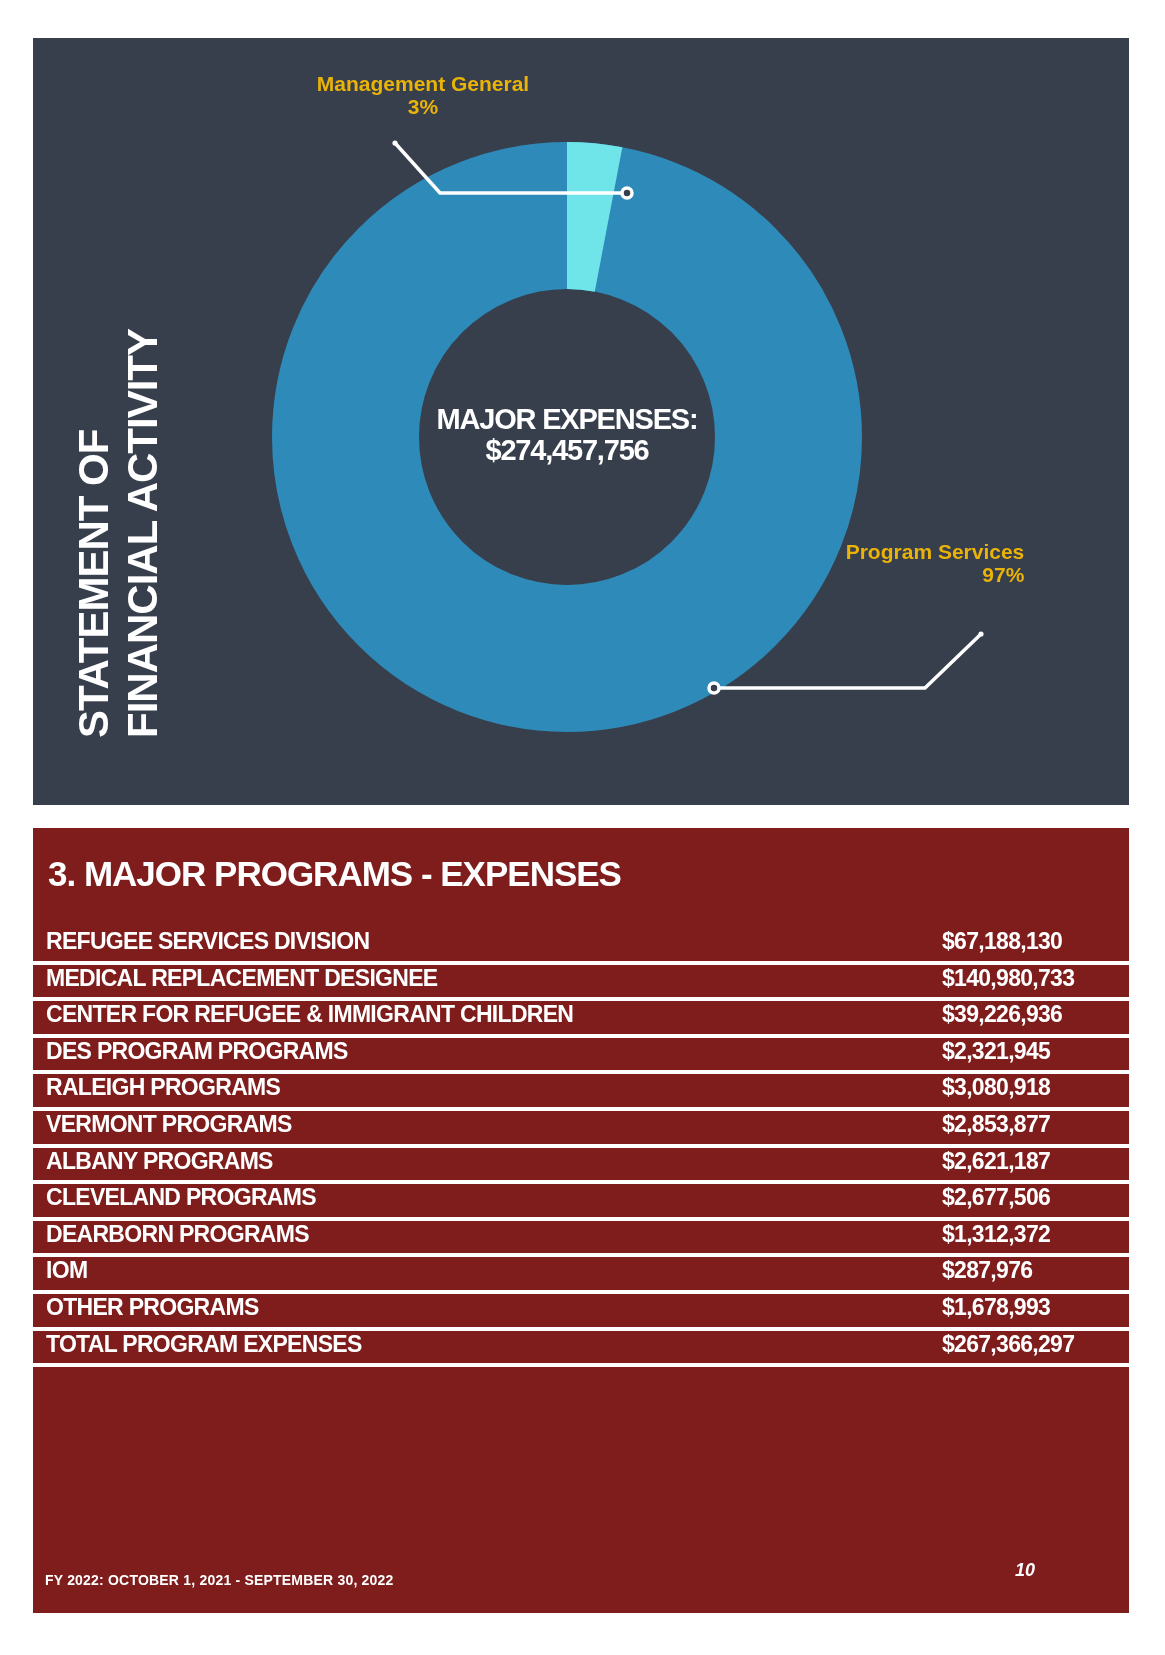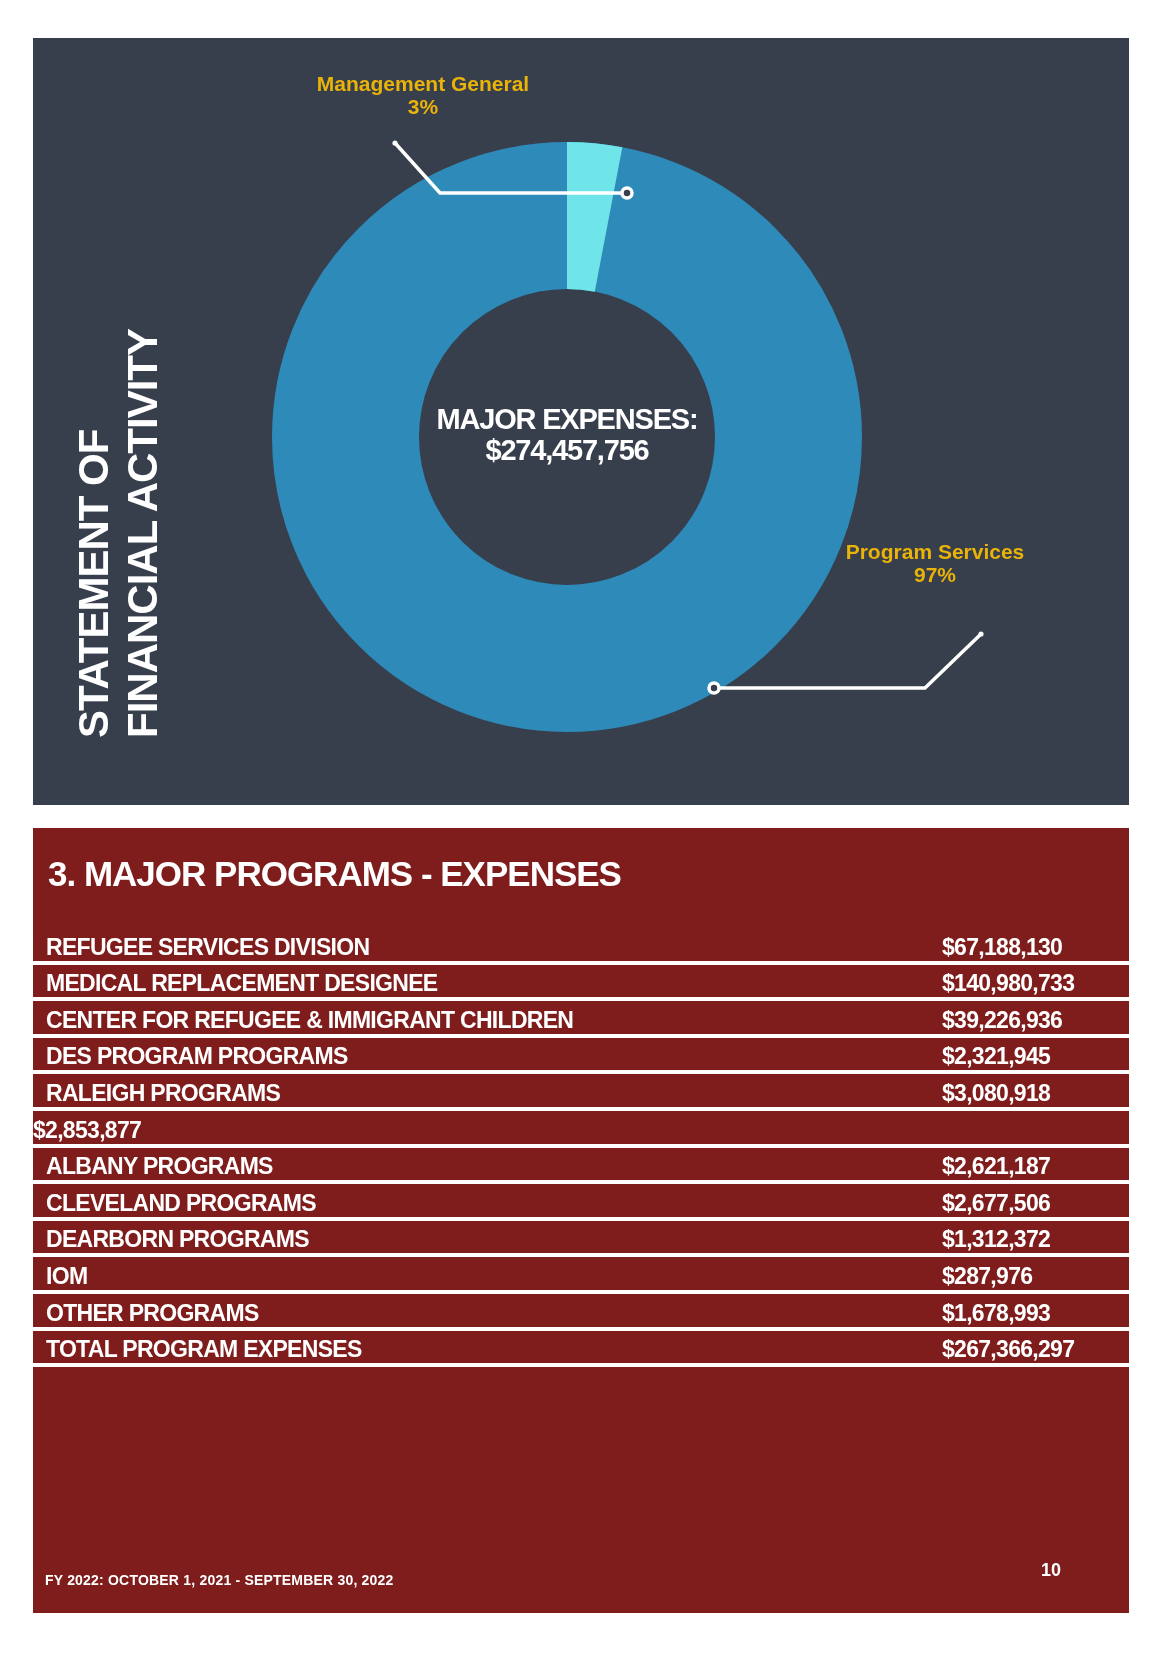--- a/index.html
+++ b/index.html
@@ -22,49 +22,49 @@
     position:absolute; left:534px; top:366px; transform:translateX(-50%);
     color:#ffffff; font-weight:bold; font-size:29px; line-height:31px;
     letter-spacing:-1.2px; text-align:center; white-space:nowrap;
   }
   .slice-label {
     position:absolute; transform:translateX(-50%);
     color:#eab308; font-weight:600; font-size:21px; line-height:23px;
     text-align:center; white-space:nowrap;
   }
   .slice-label.mg { left:390px; top:34px; }
-  .slice-label.ps { left:902px; top:502px; }
+  .slice-label.ps { left:902px; top:502px;text-align:right; }
 
   
   .expenses-panel {
     position:absolute; left:33px; top:828px; width:1096px; height:785px;
     background:#d94b3e; overflow:hidden;
   }
   .expenses-title {
     position:absolute; left:15px; top:26px;
     color:#ffffff; font-weight:bold; font-size:35px; letter-spacing:-1px;
     white-space:nowrap;
   }
   .expenses-table { position:absolute; left:0; top:100px; width:1096px; }
   .expense-row {
-    display:flex; align-items:flex-end; height:36.6px;
+    display:flex; align-items:flex-start; height:36.6px;
     border-bottom:4px solid #ffffff;
     color:#ffffff; font-weight:bold; font-size:23px; letter-spacing:-0.7px;
   }
   .expense-row .lbl { flex:1; padding-left:13px; white-space:nowrap; }
   .expense-row .amt { width:187px; text-align:left; white-space:nowrap; }
 
   .footer-note {
     position:absolute; left:12px; top:744px;
     color:#ffffff; font-weight:bold; font-size:14px; letter-spacing:0.2px;
     white-space:nowrap;
   }
   .page-number {
-    position:absolute; right:68px; top:732px;
-    color:#ffffff; font-weight:bold; font-size:18px;
+    position:absolute; right:94px; top:732px;
+    color:#ffffff; font-weight:bold; font-size:18px;font-style:italic;
   }
 </style>
 </head>
 <body>
 
 <div class="page">
 
   <div class="statement-panel" style="background: rgb(55, 62, 76);">
 
     <svg class="chart-svg" viewBox="0 0 1096 767">
@@ -125,20 +125,21 @@
       </div>
       <div class="expense-row">
         <div class="lbl">DES PROGRAM PROGRAMS</div>
         <div class="amt">$2,321,945</div>
       </div>
       <div class="expense-row">
         <div class="lbl">RALEIGH PROGRAMS</div>
         <div class="amt">$3,080,918</div>
       </div>
       <div class="expense-row">
+        <div class="lbl">VERMONT PROGRAMS</div>
         <div class="amt">$2,853,877</div>
       </div>
       <div class="expense-row">
         <div class="lbl">ALBANY PROGRAMS</div>
         <div class="amt">$2,621,187</div>
       </div>
       <div class="expense-row">
         <div class="lbl">CLEVELAND PROGRAMS</div>
         <div class="amt">$2,677,506</div>
       </div>

